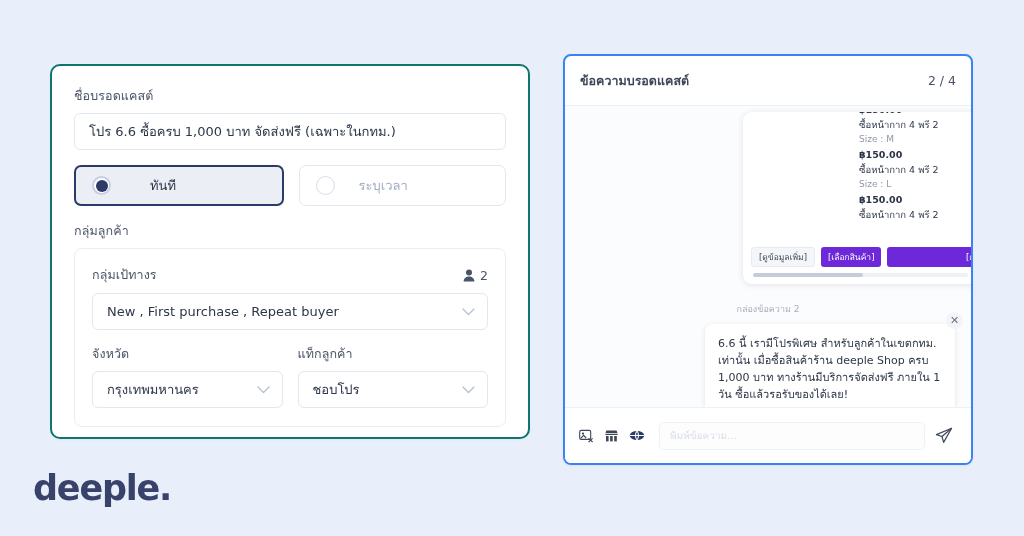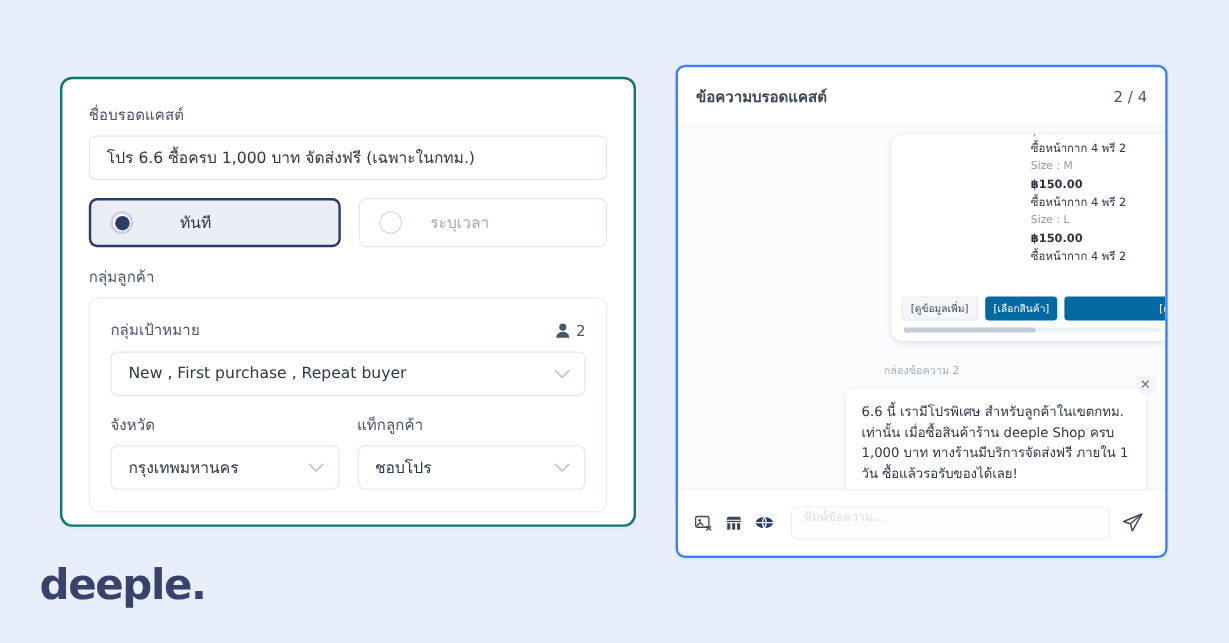--- a/index.html
+++ b/index.html
@@ -142,21 +142,21 @@
     position: absolute; left: 0; bottom: 17px;
     display: flex; gap: 6px; padding-left: 8px;
     align-items: center;
   }
   .pbtn {
     height: 20px; border-radius: 3px;
     display: flex; align-items: center; justify-content: center;
     font-size: 8.5px; padding: 0 7px; white-space: nowrap;
   }
   .pbtn.light { background: #f4f6f9; color: #3d4758; border: 1px solid #e6ebf2; }
-  .pbtn.dark { background: #0369a1; color: #fff; }
+  .pbtn.dark { background: #6d28d9; color: #fff; }
   .pbtn.dark.wide { width: 120px; justify-content: flex-end; padding-right: 8px; }
   .prod-scroll {
     position: absolute; left: 10px; bottom: 7px;
     width: 110px; height: 4px; border-radius: 2px;
     background: #c5cbd8;
   }
   .prod-scroll-track {
     position: absolute; left: 10px; bottom: 7px;
     width: 215px; height: 4px; border-radius: 2px;
     background: #eef1f5;
@@ -196,21 +196,21 @@
     background: #fff;
     border-top: 1px solid #edf1f6;
     display: flex; align-items: center;
     padding: 0 14px;
   }
   .icon-btns { display: flex; align-items: center; gap: 10px; }
   .chat-input {
     flex: 1 1 auto; height: 28px; margin: 0 10px 0 14px;
     border: 1px solid #edf0f5; border-radius: 5px;
     background: #fdfdfe;
-    display: flex; align-items: flex-start; padding: 0 10px;
+    display: flex; align-items: center; padding: 0 10px;
     font-size: 10px; color: #d8dde6;
   }
   .send-icon { color: #3d4758; flex: 0 0 auto; margin-right: 4px; }
   svg { display: block; }
 </style>
 </head>
 <body>
 
 <div class="stage">
 
@@ -235,21 +235,21 @@
         <span class="radio-text">ระบุเวลา</span>
       </div>
     </div>
 
     <div class="gap"></div>
 
     <div class="field-label">กลุ่มลูกค้า</div>
 
     <div class="group-panel">
       <div class="panel-head">
-        <div class="field-label">กลุ่มเป้าหมาย</div>
+        <div class="field-label">กลุ่มเป้ทางร</div>
         <div class="count-wrap">
           <span>
             <svg width="12" height="13" viewBox="0 0 12 13">
               <circle cx="6" cy="3.6" r="3" fill="#4a5568"></circle>
               <path d="M0.6 12.4c0-3 2.4-5 5.4-5s5.4 2 5.4 5z" fill="#4a5568"></path>
             </svg>
           </span>
           <span class="count-num">2</span>
         </div>
       </div>

